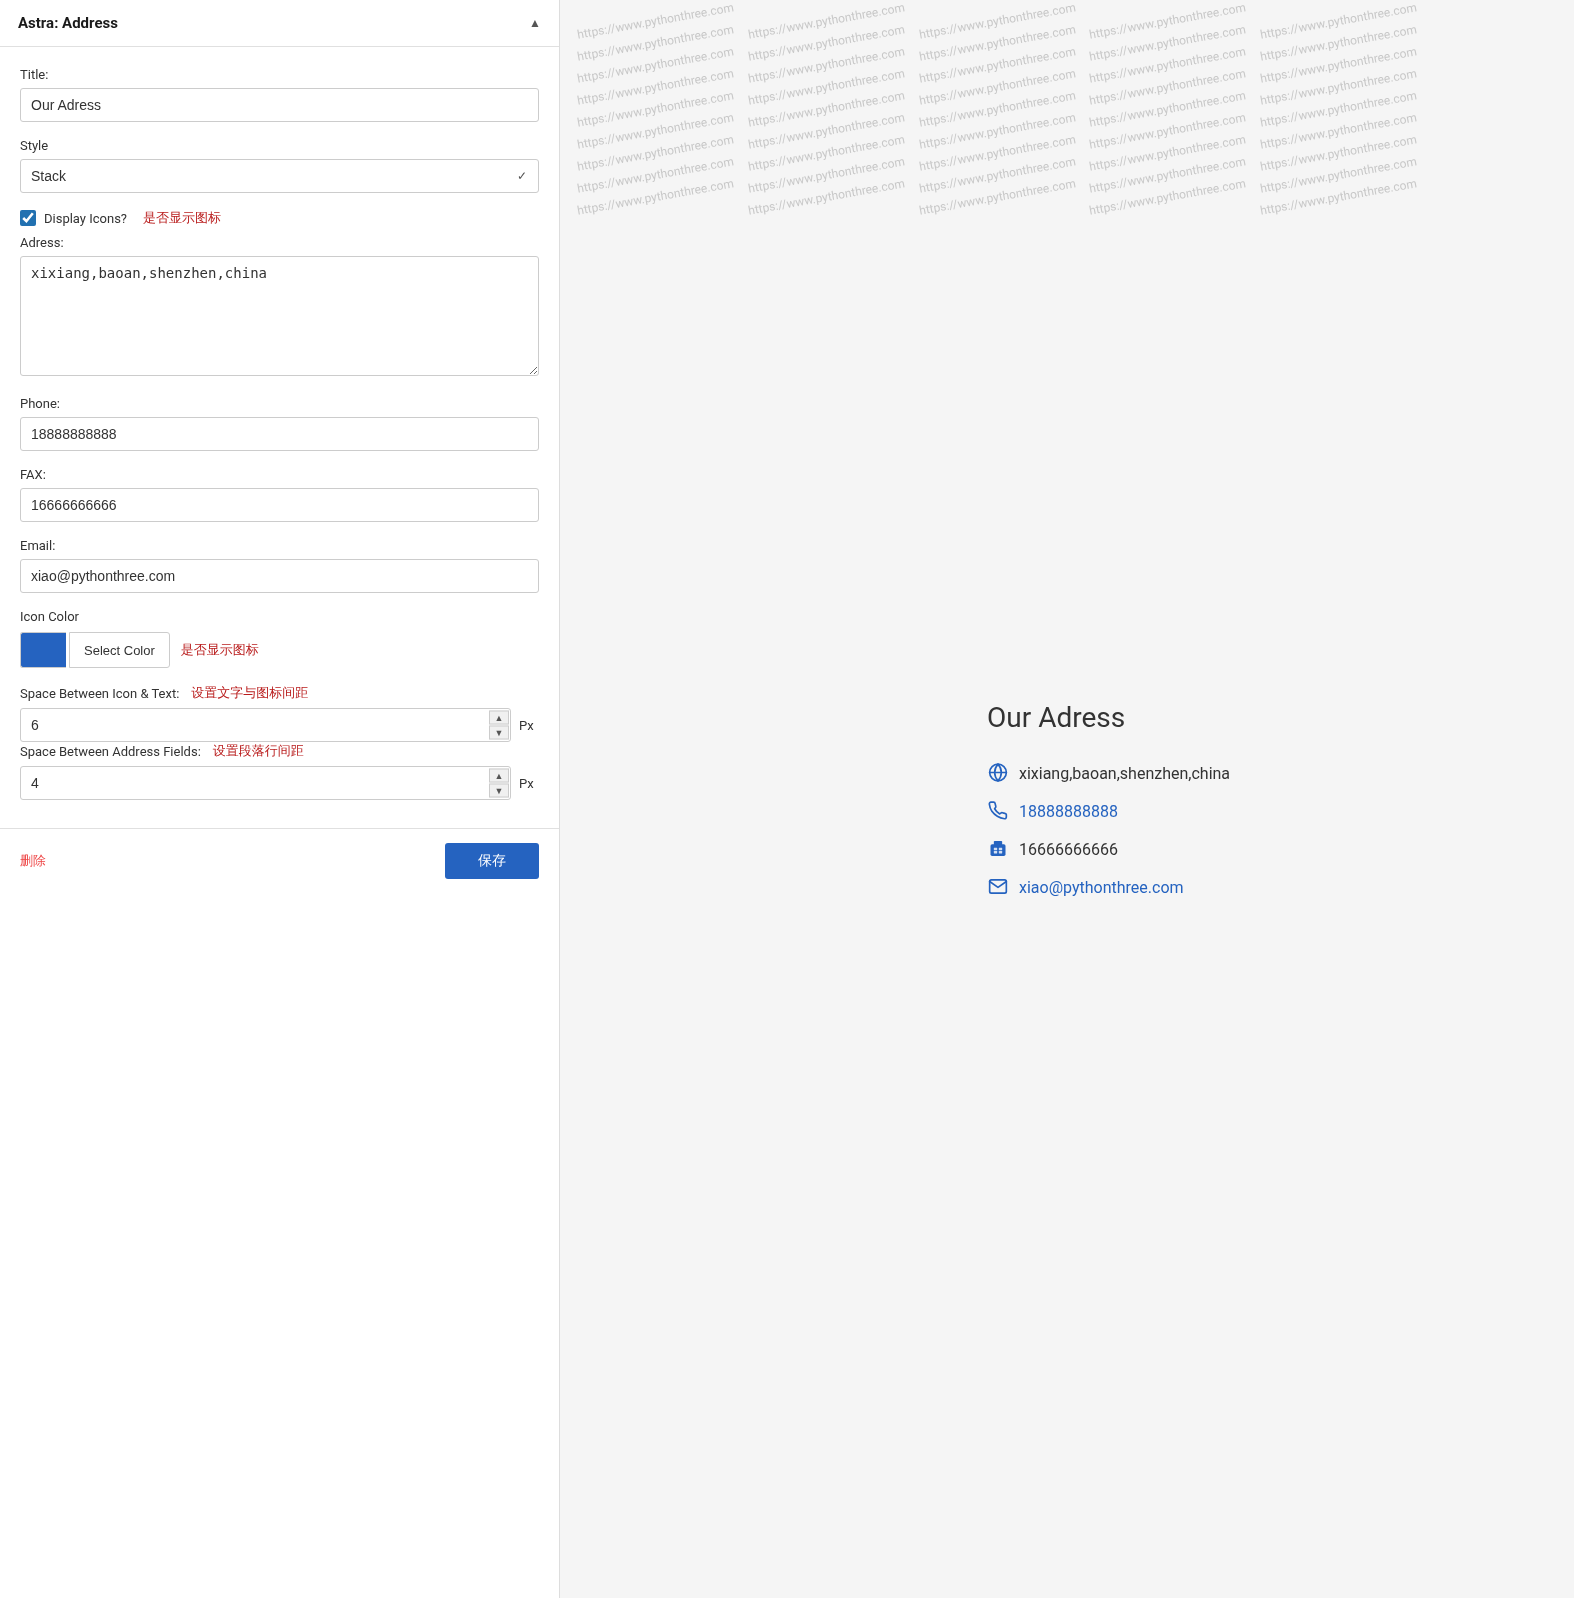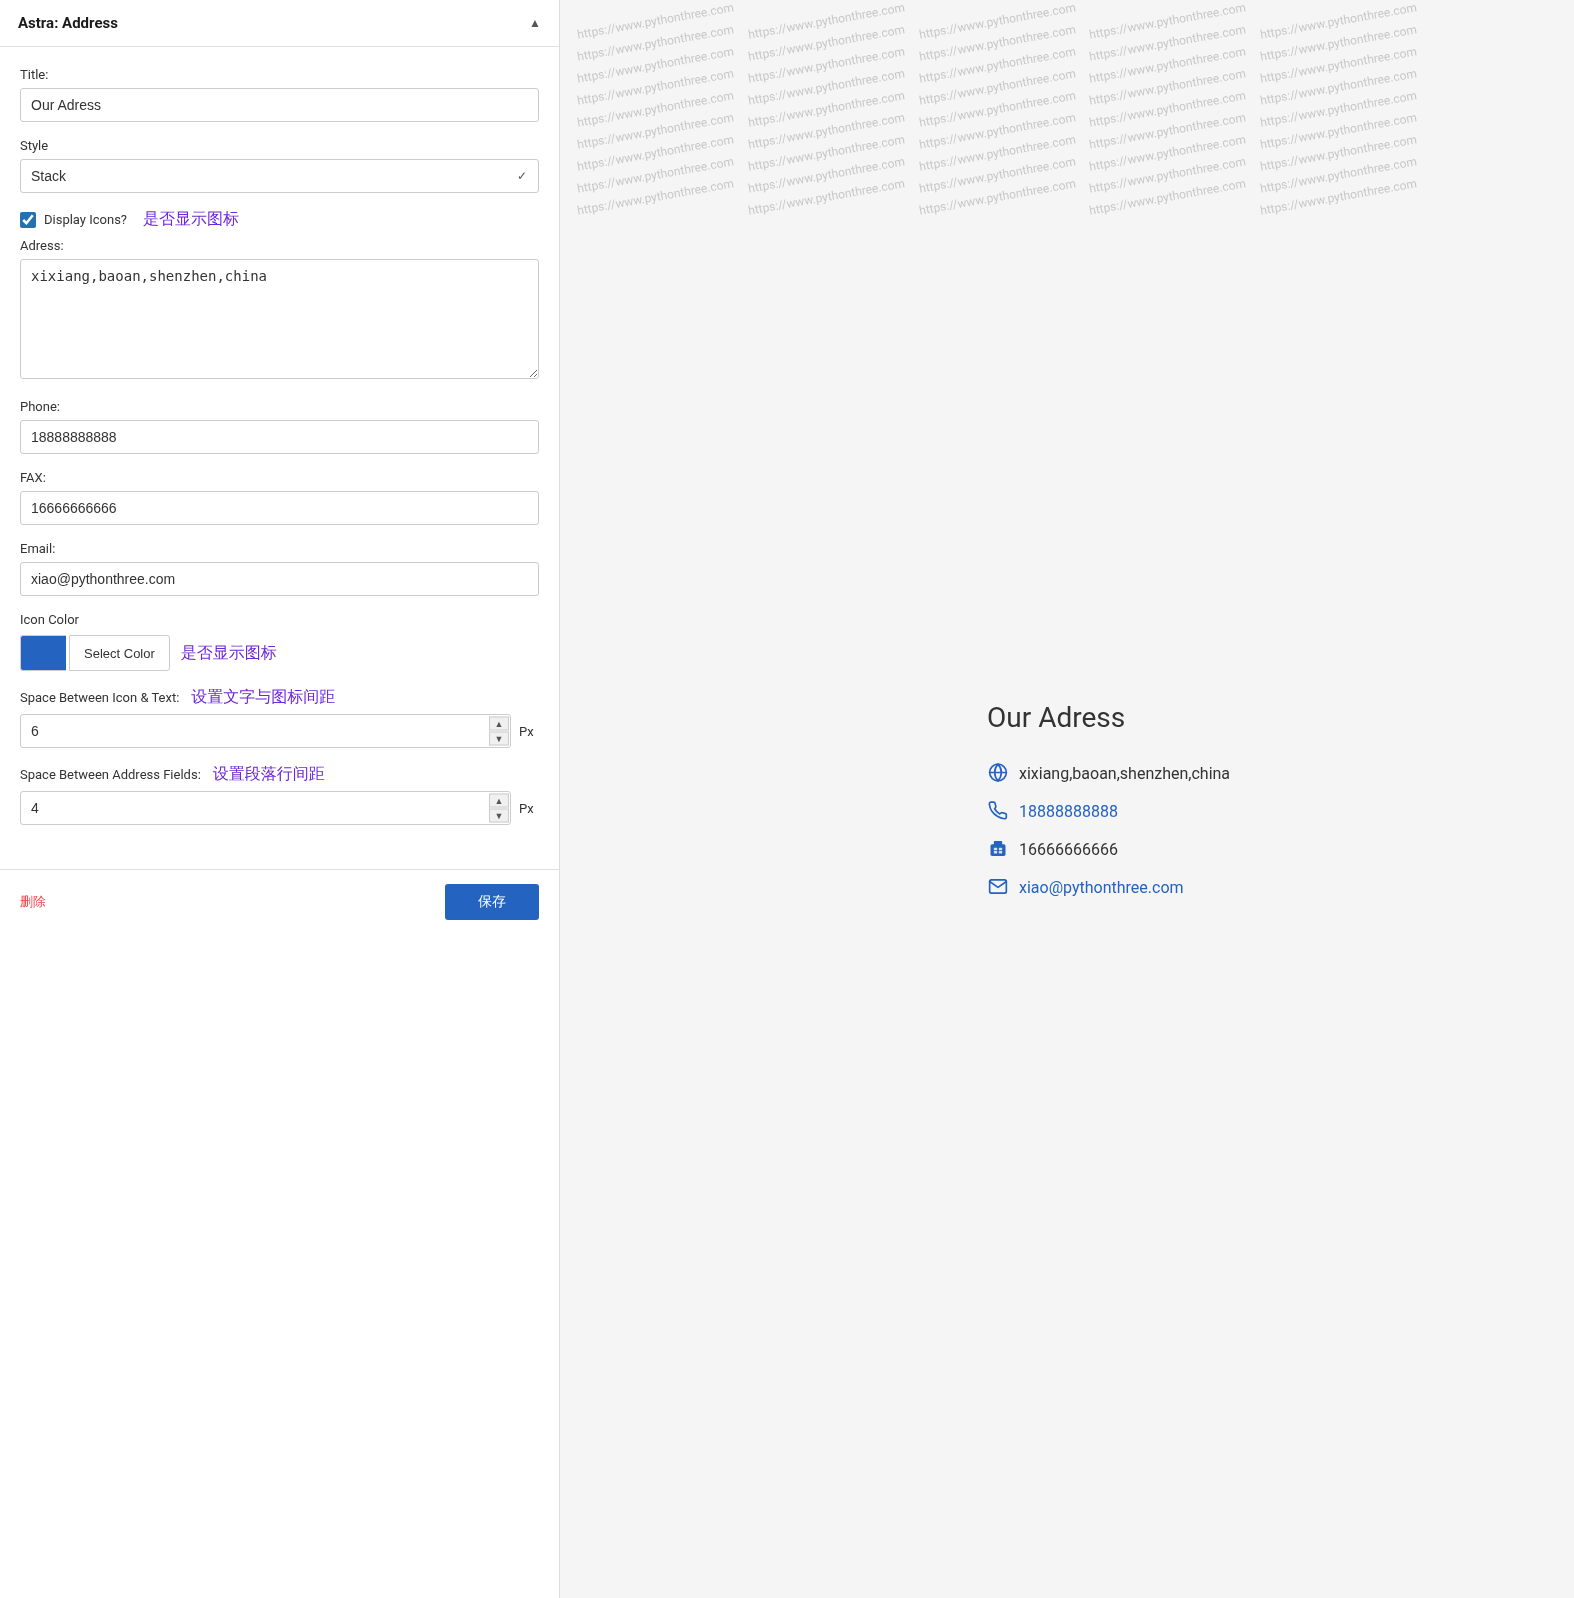--- a/index.html
+++ b/index.html
@@ -120,22 +120,22 @@
       accent-color: #2271b1;
       cursor: pointer;
     }
 
     .checkbox-label {
       font-size: 13px;
       color: #333;
     }
 
     .chinese-hint {
-      font-size: 16px;
-      color: #6d28d9;
+      font-size: 13px;
+      color: #b91c1c;
       margin-left: 8px;
     }
 
     
     .icon-color-section {
       margin-bottom: 16px;
     }
 
     .icon-color-label {
       font-size: 13px;
@@ -166,21 +166,20 @@
       padding: 7px 14px;
       font-size: 13px;
       background: #fff;
       color: #333;
       cursor: pointer;
       height: 36px;
     }
 
     
     .spinner-group {
-      margin-bottom: 16px;
     }
 
     .spinner-label-row {
       display: flex;
       align-items: center;
       gap: 4px;
       margin-bottom: 6px;
     }
 
     .spinner-label {

